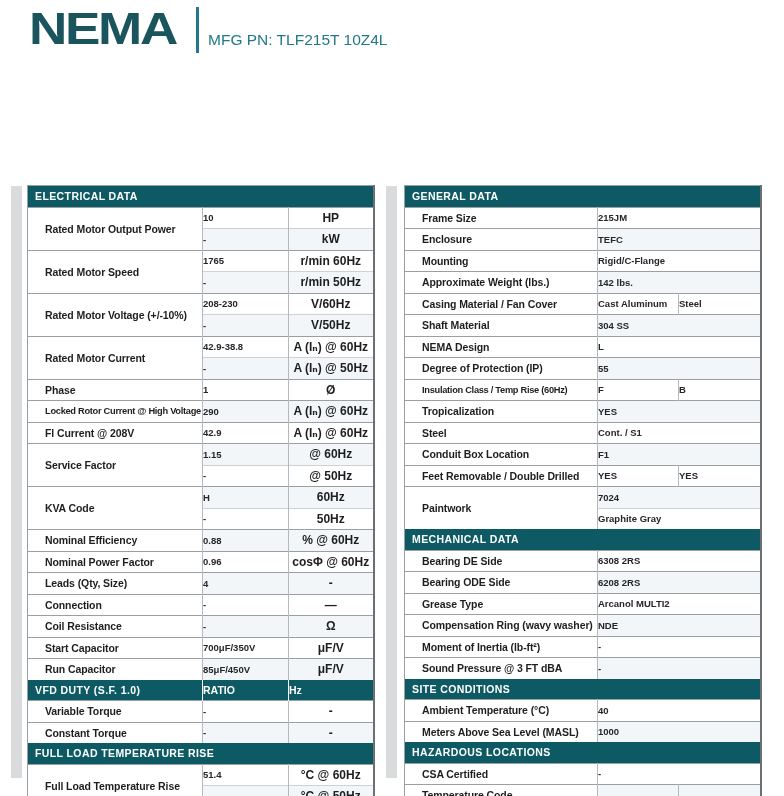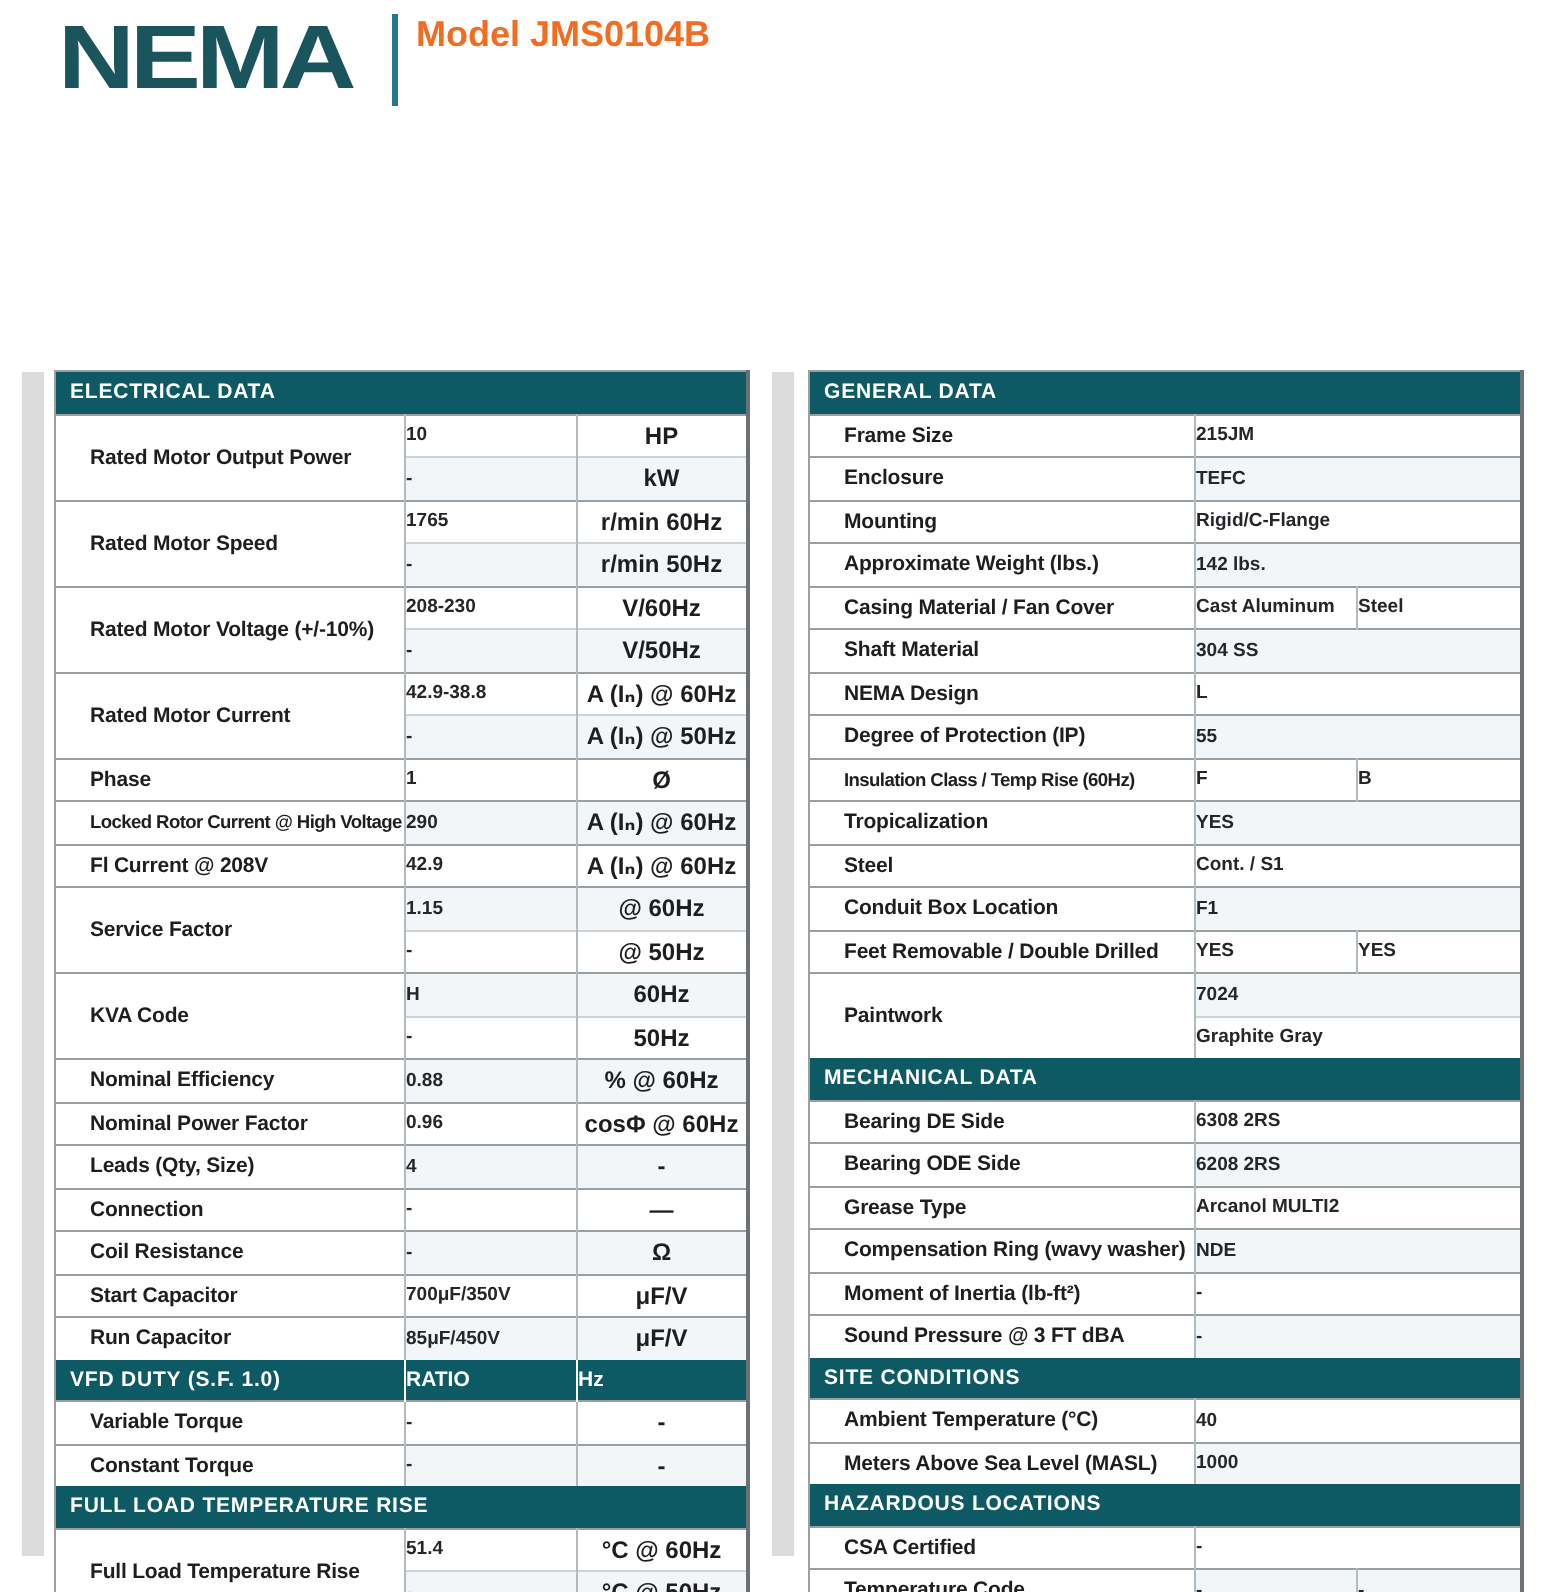--- a/index.html
+++ b/index.html
@@ -43,21 +43,21 @@
   td.gs{border-top:1px solid var(--b-group);}
   td.ws{border-top:1px solid var(--b-sub);}
   tr.stripe td.st{background:var(--stripe);}
 </style>
 </head>
 <body>
 
 <div class="page">
   <div class="logo">NEMA</div>
   <div class="divider"></div>
-  <div class="model">Model JMS0104B</div>
+  <div class="mfg">MFG PN: TLF215T 10Z4L</div>
 
   <div class="edge-bar left"></div>
   <div class="edge-bar mid"></div>
 
   <table id="electrical-table">
     <colgroup>
         <col style="width:175px">
         <col style="width:86px">
         <col style="width:85px">
       </colgroup>

